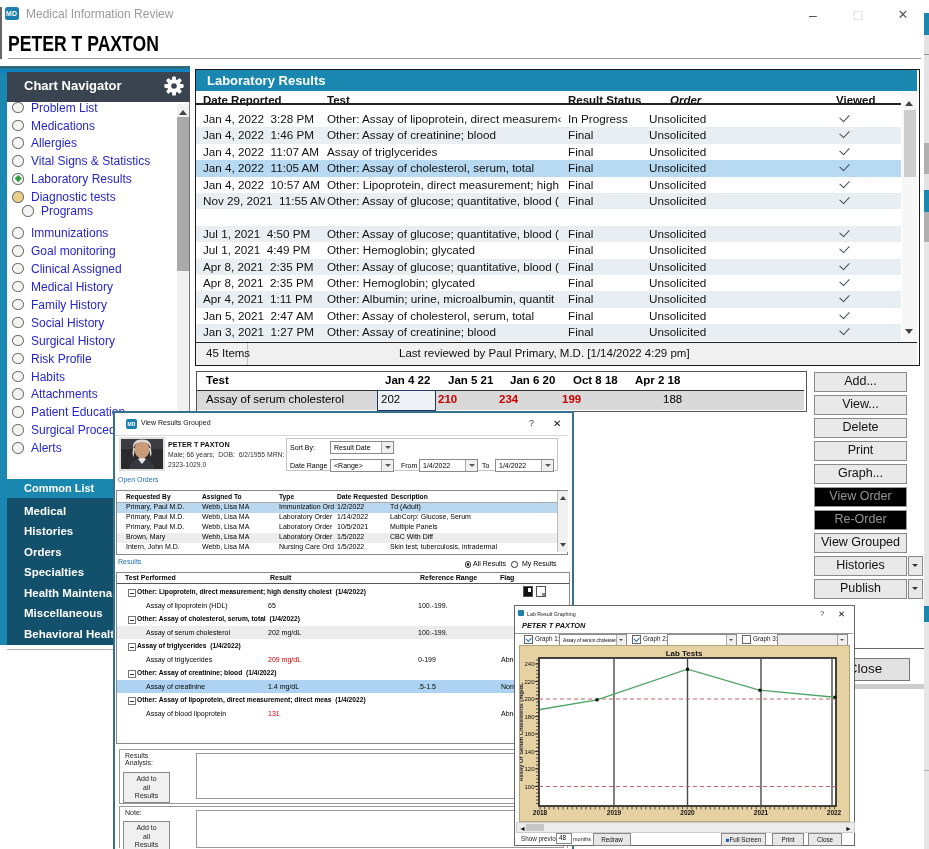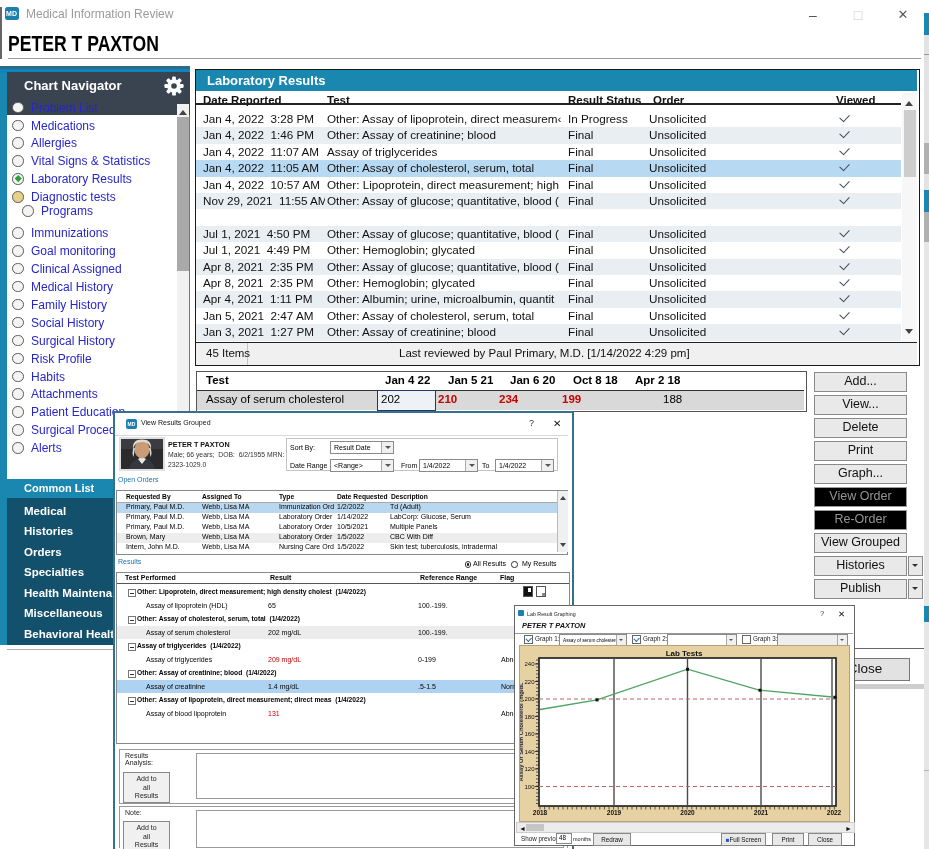--- a/index.html
+++ b/index.html
@@ -9,21 +9,21 @@
 #mdlogo{left:4.5px;top:7px;width:14px;height:13px;background:#1d7fae;border-radius:2.5px;
  color:#fff;font-size:7px;font-weight:bold;text-align:center;line-height:13px;}
 #apptitle{left:26px;top:7px;font-size:12px;color:#9a9a9a;}
 .winbtn{top:5px;width:30px;height:20px;color:#555;font-size:14px;text-align:center;line-height:20px;}
 
 #pname{left:8px;top:30.5px;font-size:22px;font-weight:bold;color:#000;transform:scaleX(0.8);transform-origin:0 0;white-space:nowrap;}
 #pline{left:8px;top:57.5px;width:913px;height:1px;background:#9a9a9a;}
 
 #sidebar{left:0;top:66px;width:190px;height:579px;background:#1987af;}
 #sbinner{left:7px;top:6px;right:0;bottom:0;background:#fff;border-right:1px solid #777;}
-#navhead{left:7px;top:6px;width:183px;height:43px;background:#3a4450;}
+#navhead{left:7px;top:6px;width:183px;height:30px;background:#3a4450;}
 #navhead .t{position:absolute;left:17px;top:5.5px;color:#fff;font-size:13px;font-weight:bold;}
 .navitem{left:7px;width:168px;height:18px;font-size:12px;color:#2726c9;}
 .navitem .rad{position:absolute;left:5px;top:2px;width:9.5px;height:9.5px;border:1.3px solid #5a5a5a;
  border-radius:50%;background:#f4f4f2;}
 .navitem .lb{position:absolute;left:24px;top:1px;white-space:nowrap;}
 #commonbar{left:7px;top:412.5px;width:183px;height:19px;background:#1987af;color:#fff;
  font-weight:bold;font-size:11px;}
 #commonbar span{position:absolute;left:17px;top:3px;}
 #commonpanel{left:7px;top:431.5px;width:183px;height:147.5px;background:#13506c;}
 .citem{left:17px;color:#fff;font-weight:bold;font-size:11.5px;white-space:nowrap;}
@@ -257,21 +257,21 @@
 </div>
 <div class="abs" id="sbline"></div>
 
 <div class="abs" id="mainpanel">
   <div class="abs" id="lrhead">
       <span>Laboratory Results</span>
     </div>
   <div class="abs mcolh" style="left:7px;">Date Reported</div>
   <div class="abs mcolh" style="left:131px;">Test</div>
   <div class="abs mcolh" style="left:372px;">Result Status</div>
-  <div class="abs mcolh" style="left:457px;">Order</div>
+  <div class="abs mcolh" style="left:474px;font-style:italic;">Order</div>
   <div class="abs mcolh" style="left:640px;">Viewed</div>
   <div class="abs" id="mhline"></div>
   <div class="mrow abs" style="top:41px;">
       <span class="c1">Jan 4, 2022&nbsp; 3:28 PM</span>
       <span class="c2">Other: Assay of lipoprotein, direct measurem‹</span>
       <span class="c3">In Progress</span>
       <span class="c4">Unsolicited</span>
       <div class="chk"></div>
     </div>
     <div class="mrow abs alt" style="top:57.4px;">

